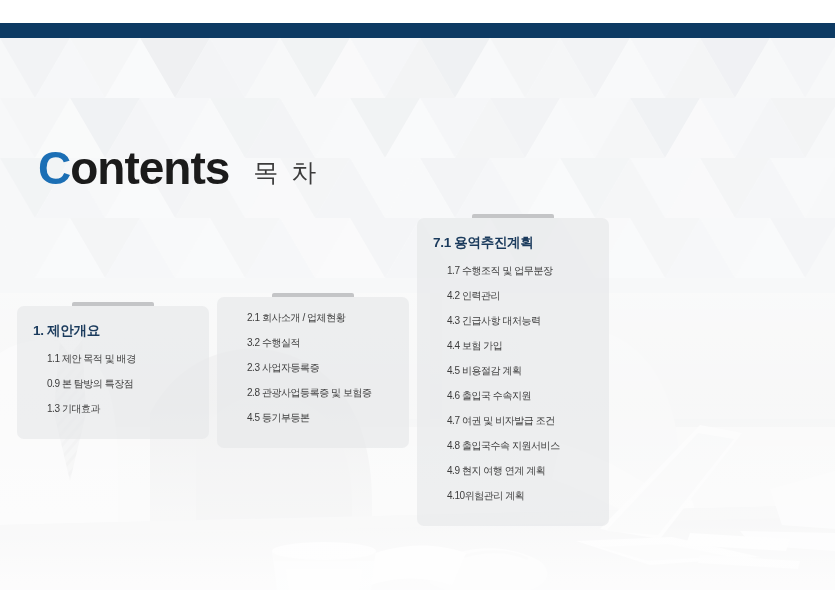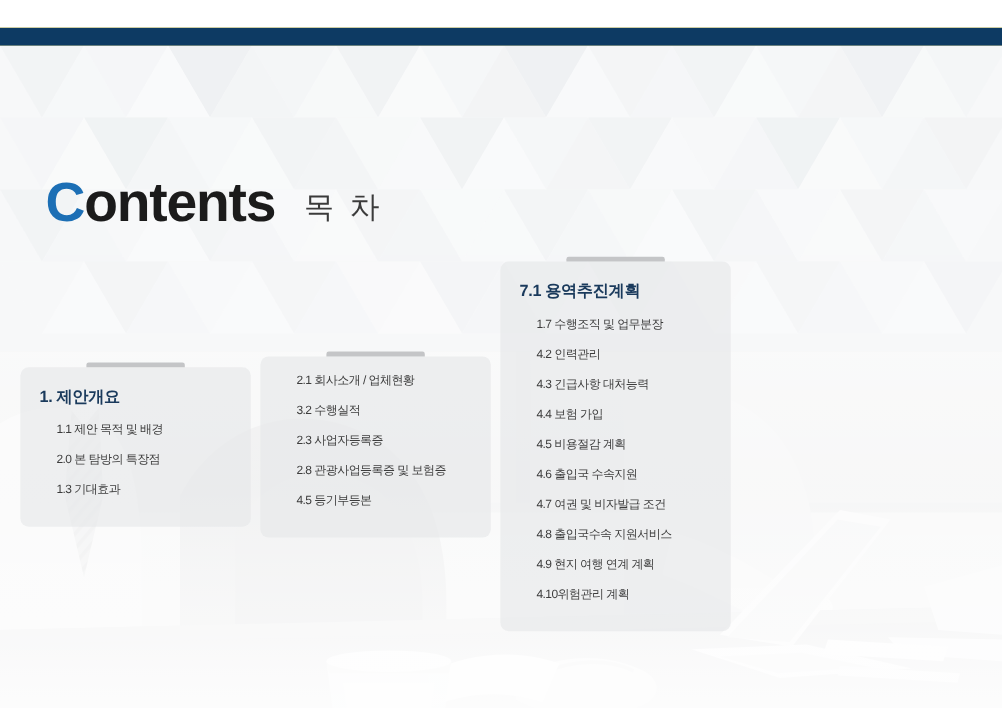--- a/index.html
+++ b/index.html
@@ -341,21 +341,21 @@
     <div class="title-sub">목 차</div>
   </div>
 
   <div class="cards">
 
     <div class="card">
       <div class="card-tab"></div>
       <div class="card-title">1. 제안개요</div>
       <ul class="card-list">
         <li>1.1 제안 목적 및 배경</li>
-        <li>2.0 본 탐방의 특장점</li>
+        <li>0.9 본 탐방의 특장점</li>
         <li>1.3 기대효과</li>
       </ul>
     </div>
 
     <div class="card">
       <div class="card-tab"></div>
       <ul class="card-list">
         <li>2.1 회사소개 / 업체현황</li>
         <li>3.2 수행실적</li>
         <li>2.3 사업자등록증</li>

